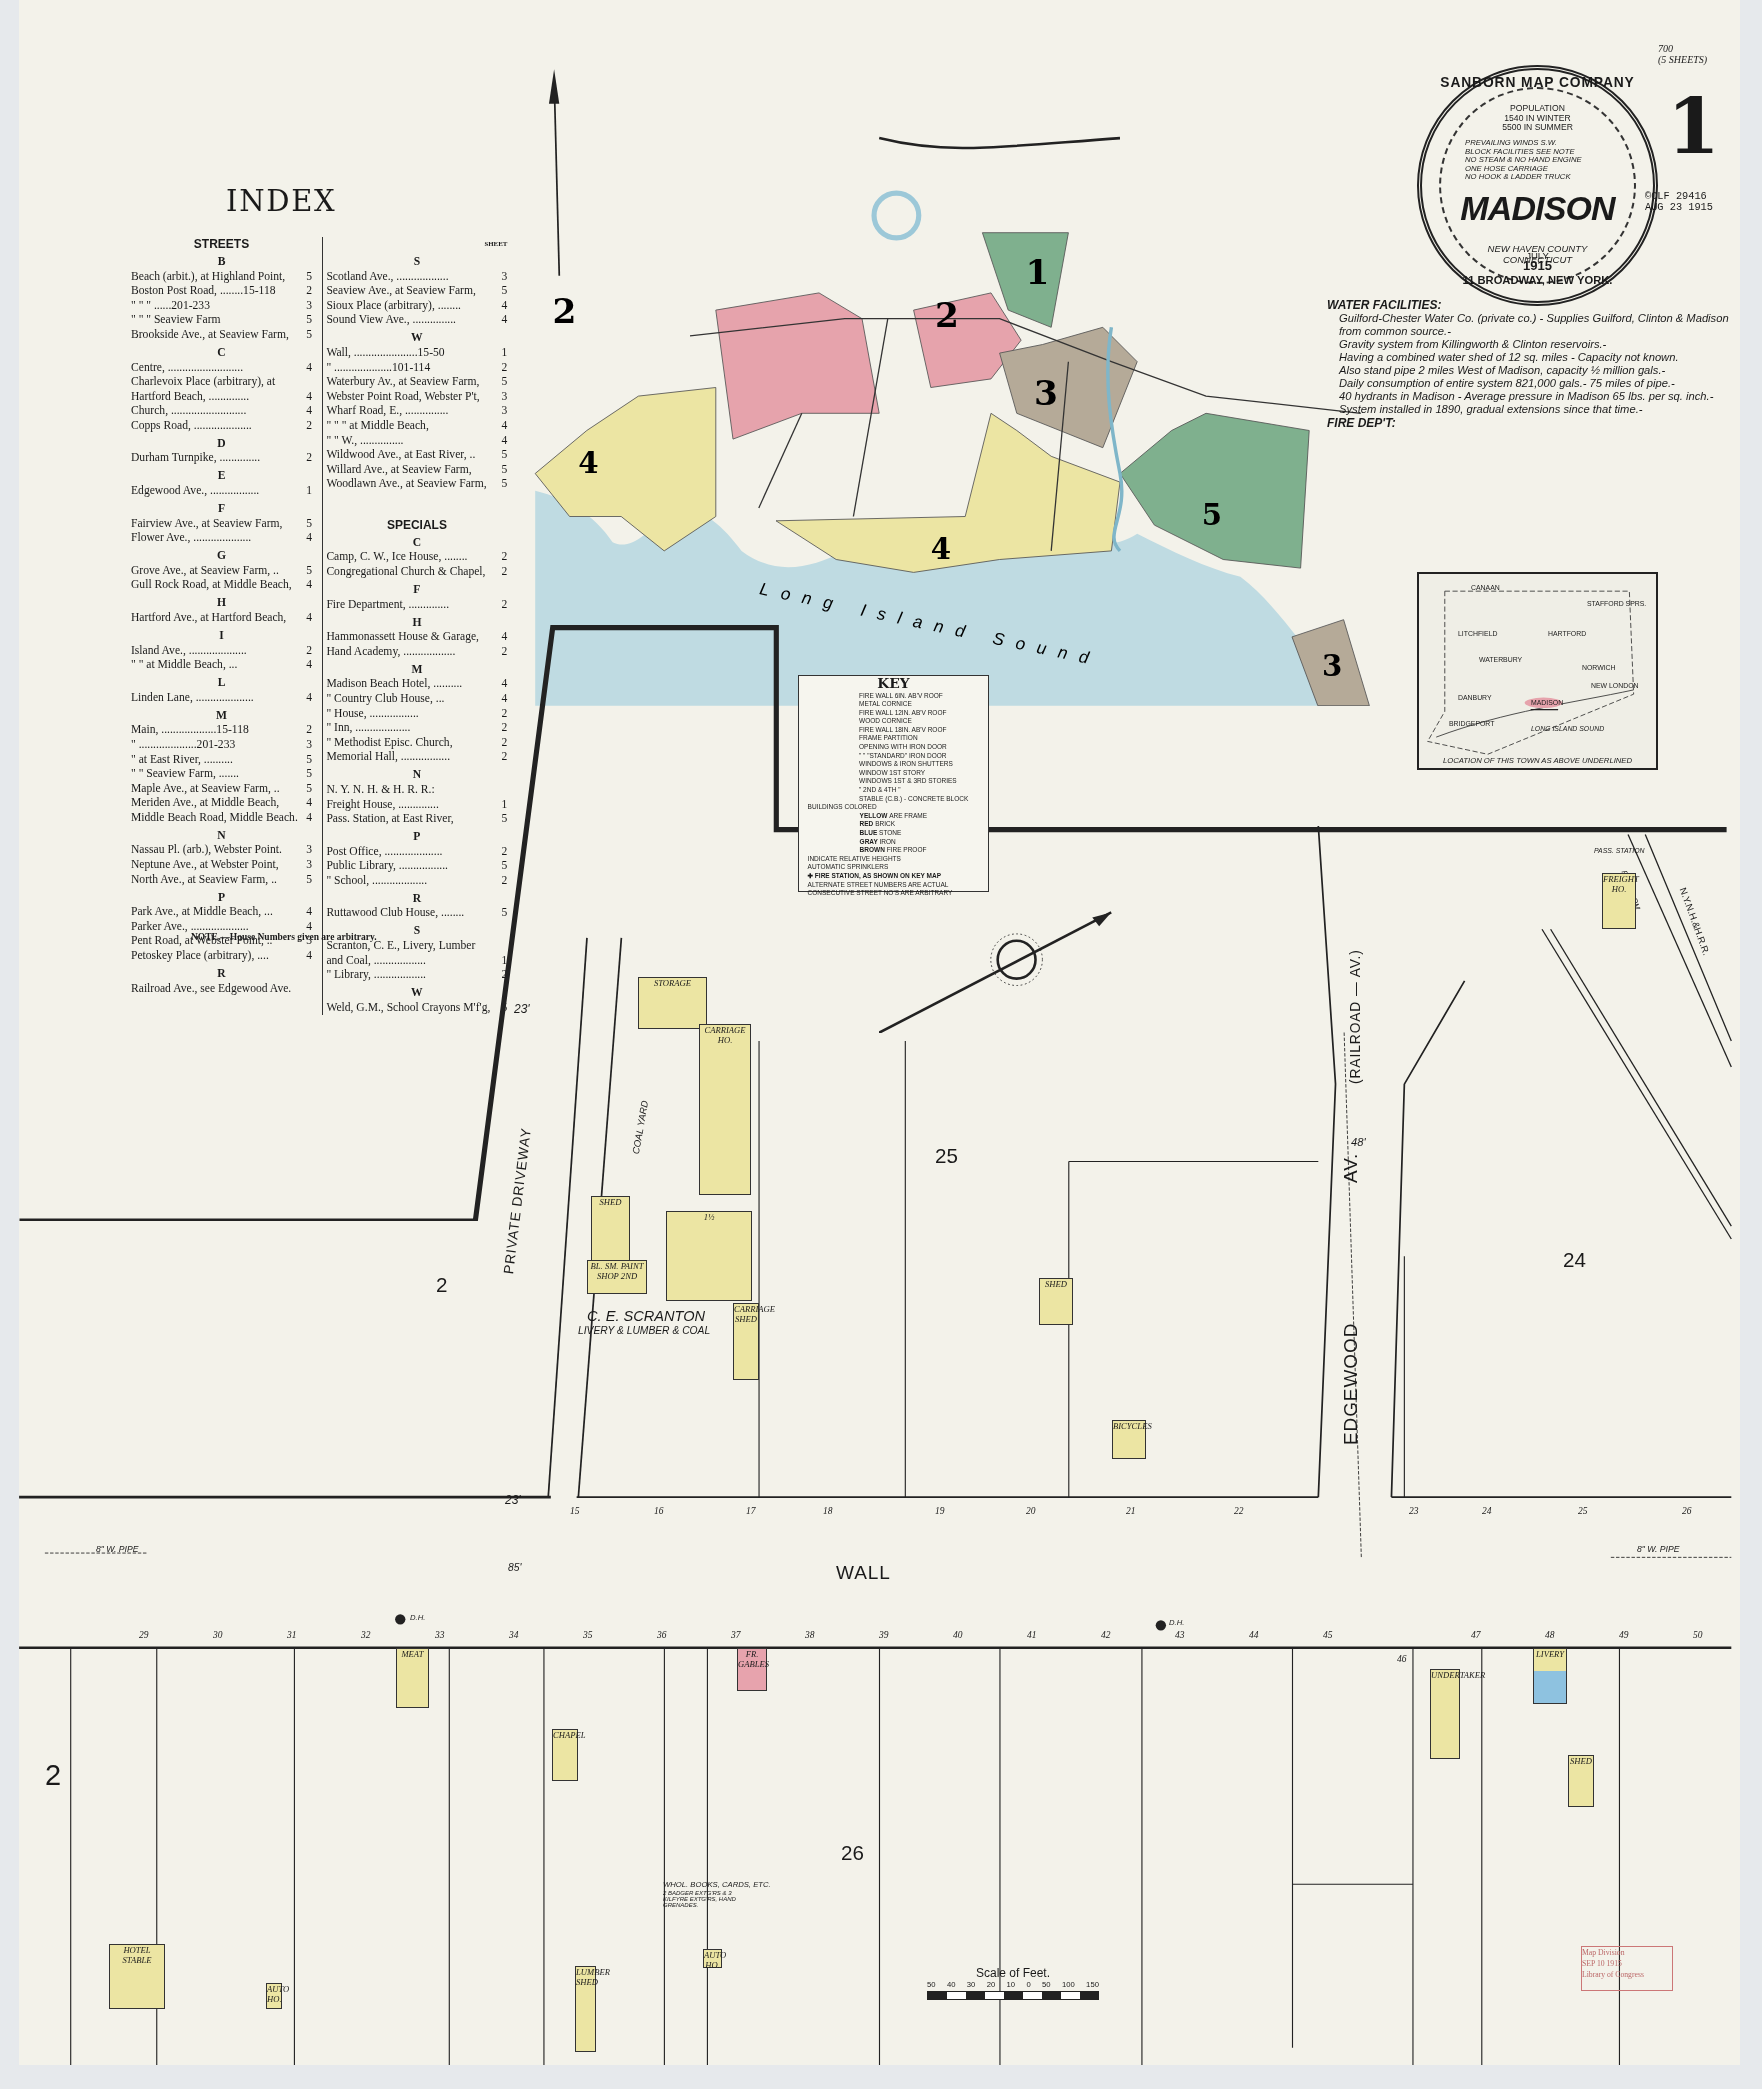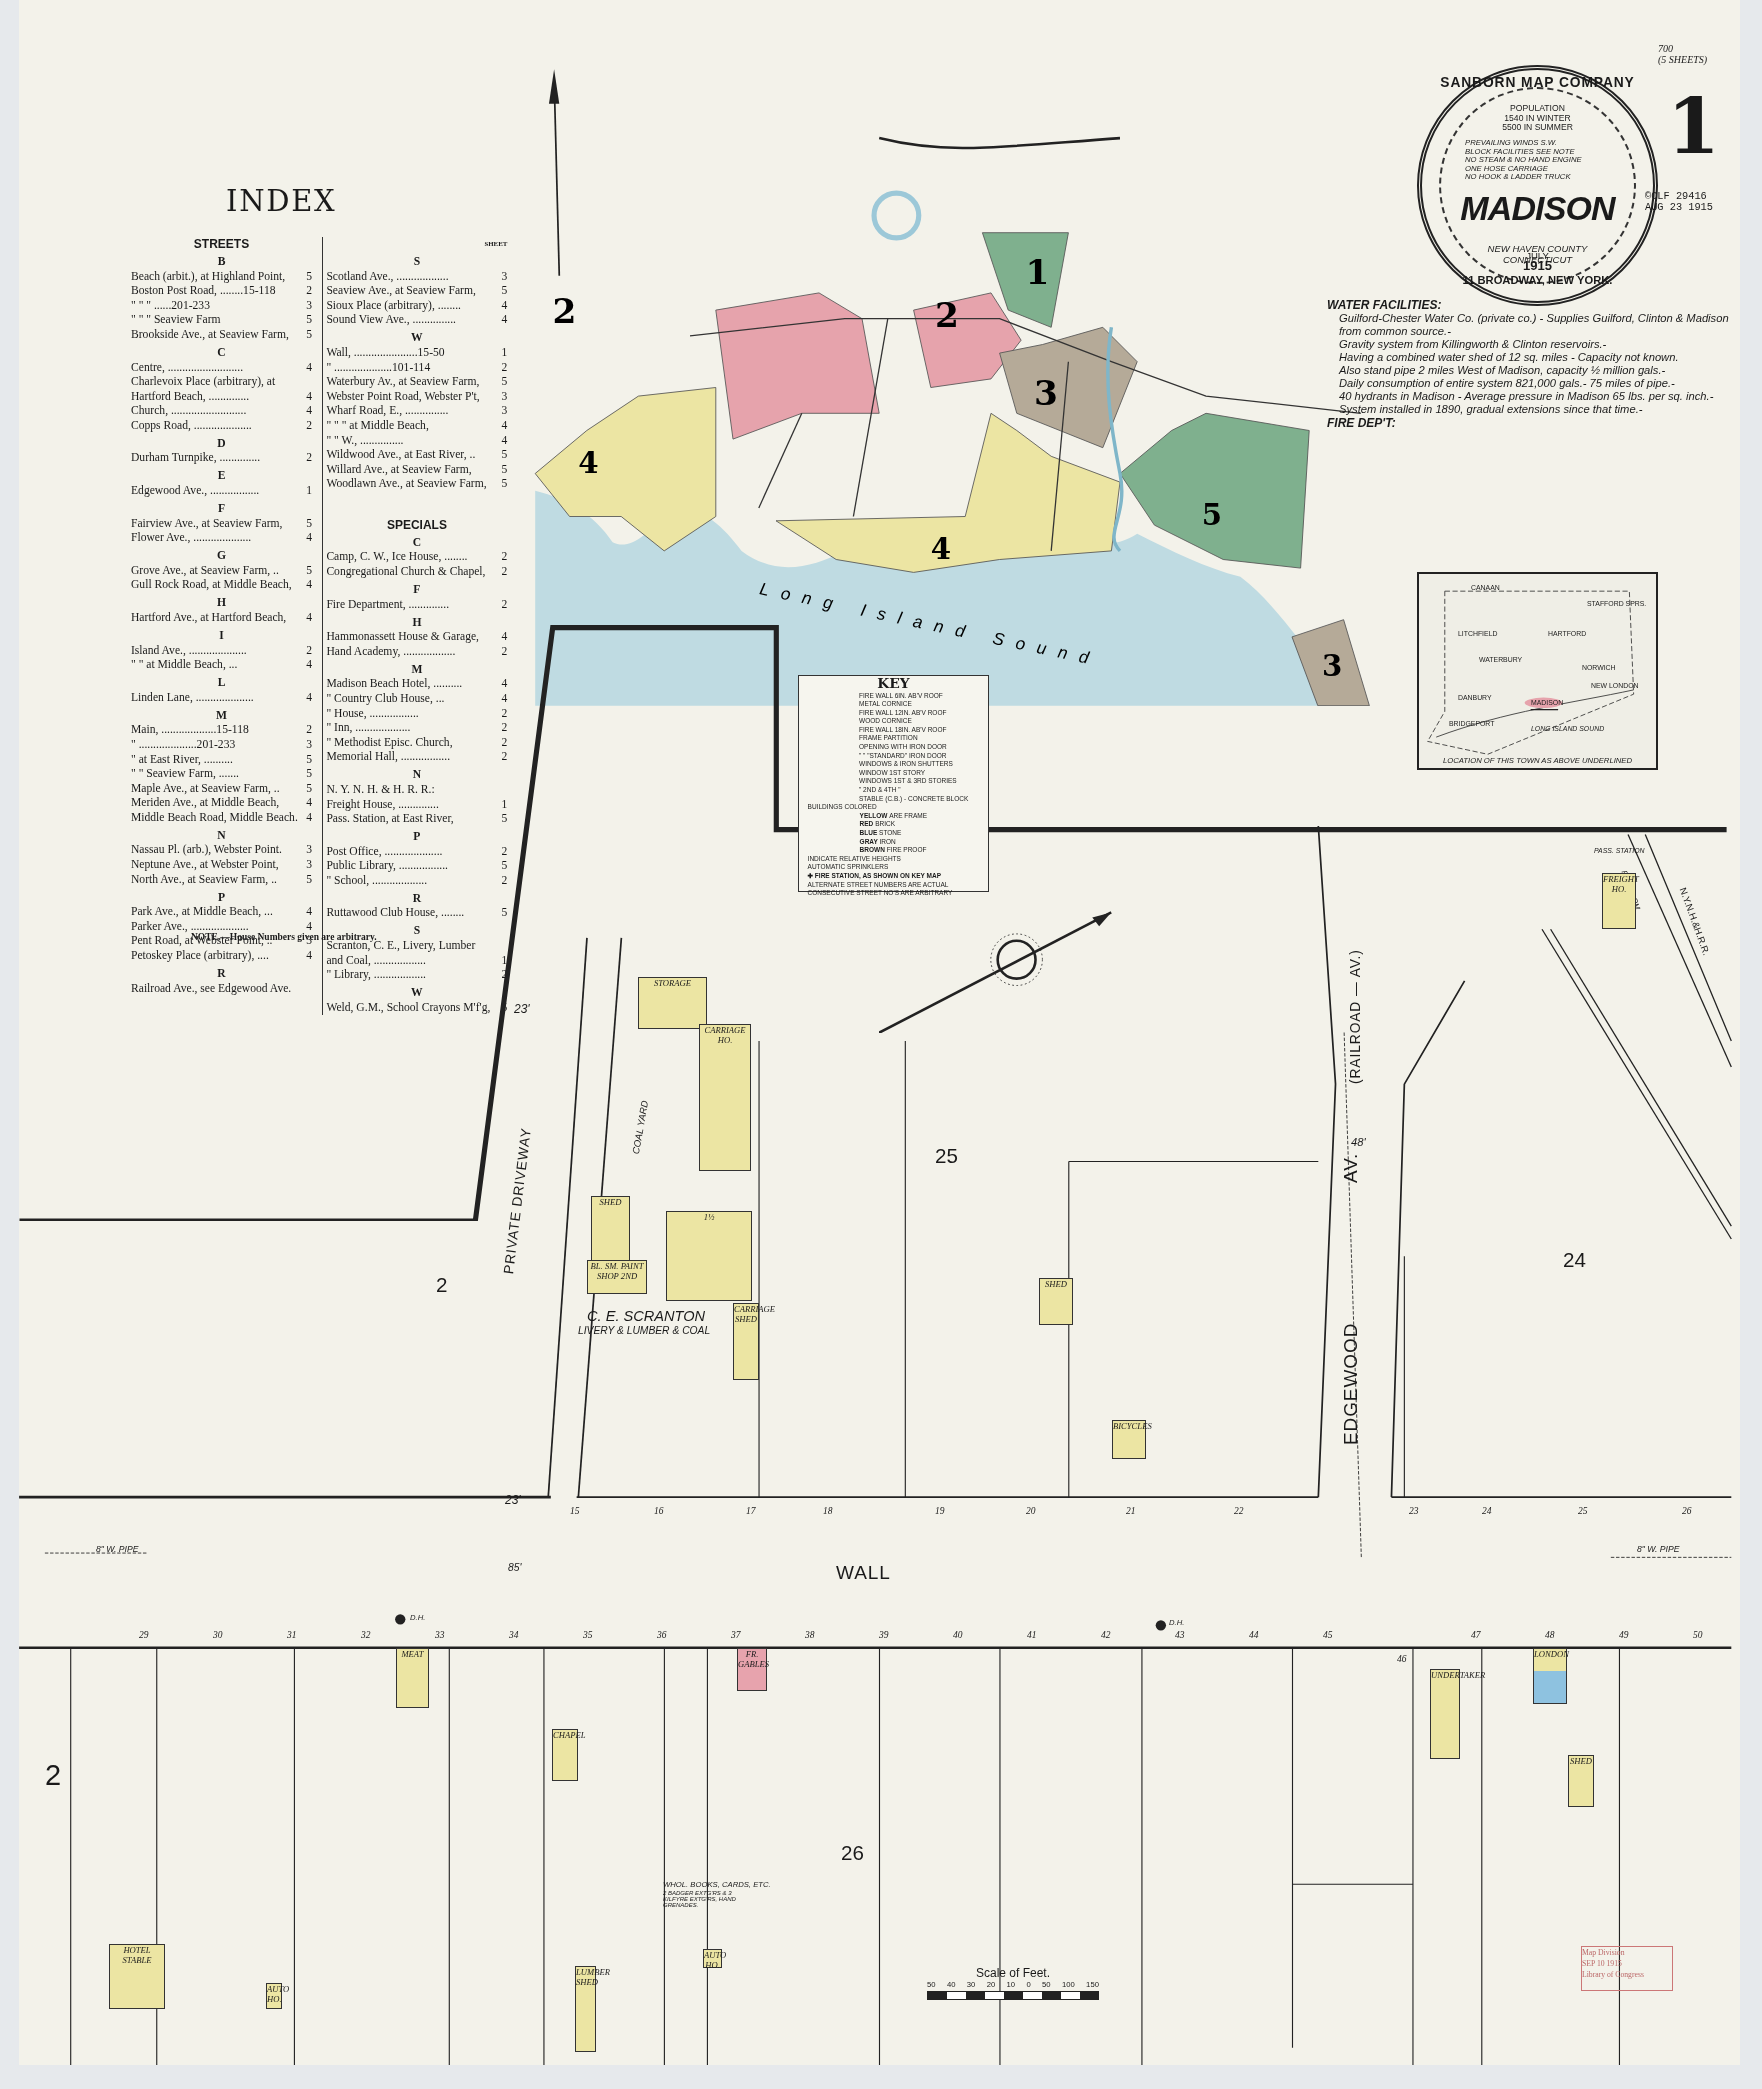--- a/index.html
+++ b/index.html
@@ -640,36 +640,36 @@
       <div class="abs lotno" style="left: 1230px; top: 1630px;">44</div>
       <div class="abs lotno" style="left: 1304px; top: 1630px;">45</div>
       <div class="abs lotno" style="left: 1378px; top: 1630px; margin-top: 24px;">46</div>
       <div class="abs lotno" style="left: 1452px; top: 1630px;">47</div>
       <div class="abs lotno" style="left: 1526px; top: 1630px;">48</div>
       <div class="abs lotno" style="left: 1600px; top: 1630px;">49</div>
       <div class="abs lotno" style="left: 1674px; top: 1630px;">50</div>
     </div>
   <div id="buildings">
       <div class="abs bldg" style="left: 619px; top: 977px; width: 69px; height: 52px;">STORAGE</div>
-      <div class="abs bldg" style="left: 680px; top: 1024px; width: 52px; height: 147px;">CARRIAGE HO.</div>
+      <div class="abs bldg" style="left: 680px; top: 1024px; width: 52px; height: 171px;">CARRIAGE HO.</div>
       <div class="abs bldg" style="left: 572px; top: 1196px; width: 39px; height: 69px;">SHED</div>
       <div class="abs bldg" style="left: 568px; top: 1260px; width: 60px; height: 34px;">BL. SM. PAINT SHOP 2ND</div>
       <div class="abs bldg" style="left: 647px; top: 1211px; width: 86px; height: 90px;">1½</div>
       <div class="abs bldg" style="left: 714px; top: 1303px; width: 26px; height: 77px;">CARRIAGE SHED</div>
       <div class="abs bldg" style="left: 1020px; top: 1278px; width: 34px; height: 47px;">SHED</div>
       <div class="abs bldg" style="left: 1093px; top: 1420px; width: 34px; height: 39px;">BICYCLES</div>
       <div class="abs bldg" style="left: 1583px; top: 873px; width: 34px; height: 56px;">FREIGHT HO.</div>
       <div class="abs bldg" style="left: 377px; top: 1648px; width: 33px; height: 60px;">MEAT</div>
       <div class="abs bldg" style="left: 533px; top: 1729px; width: 26px; height: 52px;">CHAPEL</div>
       <div class="abs bldg" style="left: 90px; top: 1944px; width: 56px; height: 65px;">HOTEL STABLE</div>
       <div class="abs bldg" style="left: 247px; top: 1983px; width: 15.5px; height: 26px;">AUTO HO.</div>
       <div class="abs bldg" style="left: 556px; top: 1966px; width: 21px; height: 86px;">LUMBER SHED</div>
       <div class="abs bldg" style="left: 684px; top: 1949px; width: 19px; height: 19px;">AUTO HO.</div>
       <div class="abs bldg" style="left: 1411px; top: 1669px; width: 30px; height: 90px;">UNDERTAKER</div>
-      <div class="abs bldg" style="left: 1514px; top: 1648px; width: 34px; height: 56px; background: linear-gradient(rgb(236, 229, 163) 40%, rgb(142, 194, 224) 40%);">LONDON</div>
+      <div class="abs bldg" style="left: 1514px; top: 1648px; width: 34px; height: 56px; background: linear-gradient(rgb(236, 229, 163) 40%, rgb(142, 194, 224) 40%);">LIVERY</div>
       <div class="abs bldg" style="left: 1549px; top: 1755px; width: 26px; height: 52px;">SHED</div>
       <div class="abs bldg red" style="left: 718px; top: 1648px; width: 30px; height: 43px;">FR. GABLES</div>
     </div>
 
   <div class="abs scale">
     <div style="text-align:center;font-size:12px">Scale of Feet.</div>
     <div id="scale-ticks" style="display:flex;justify-content:space-between">
         <span>50</span>
         <span>40</span>
         <span>30</span>

